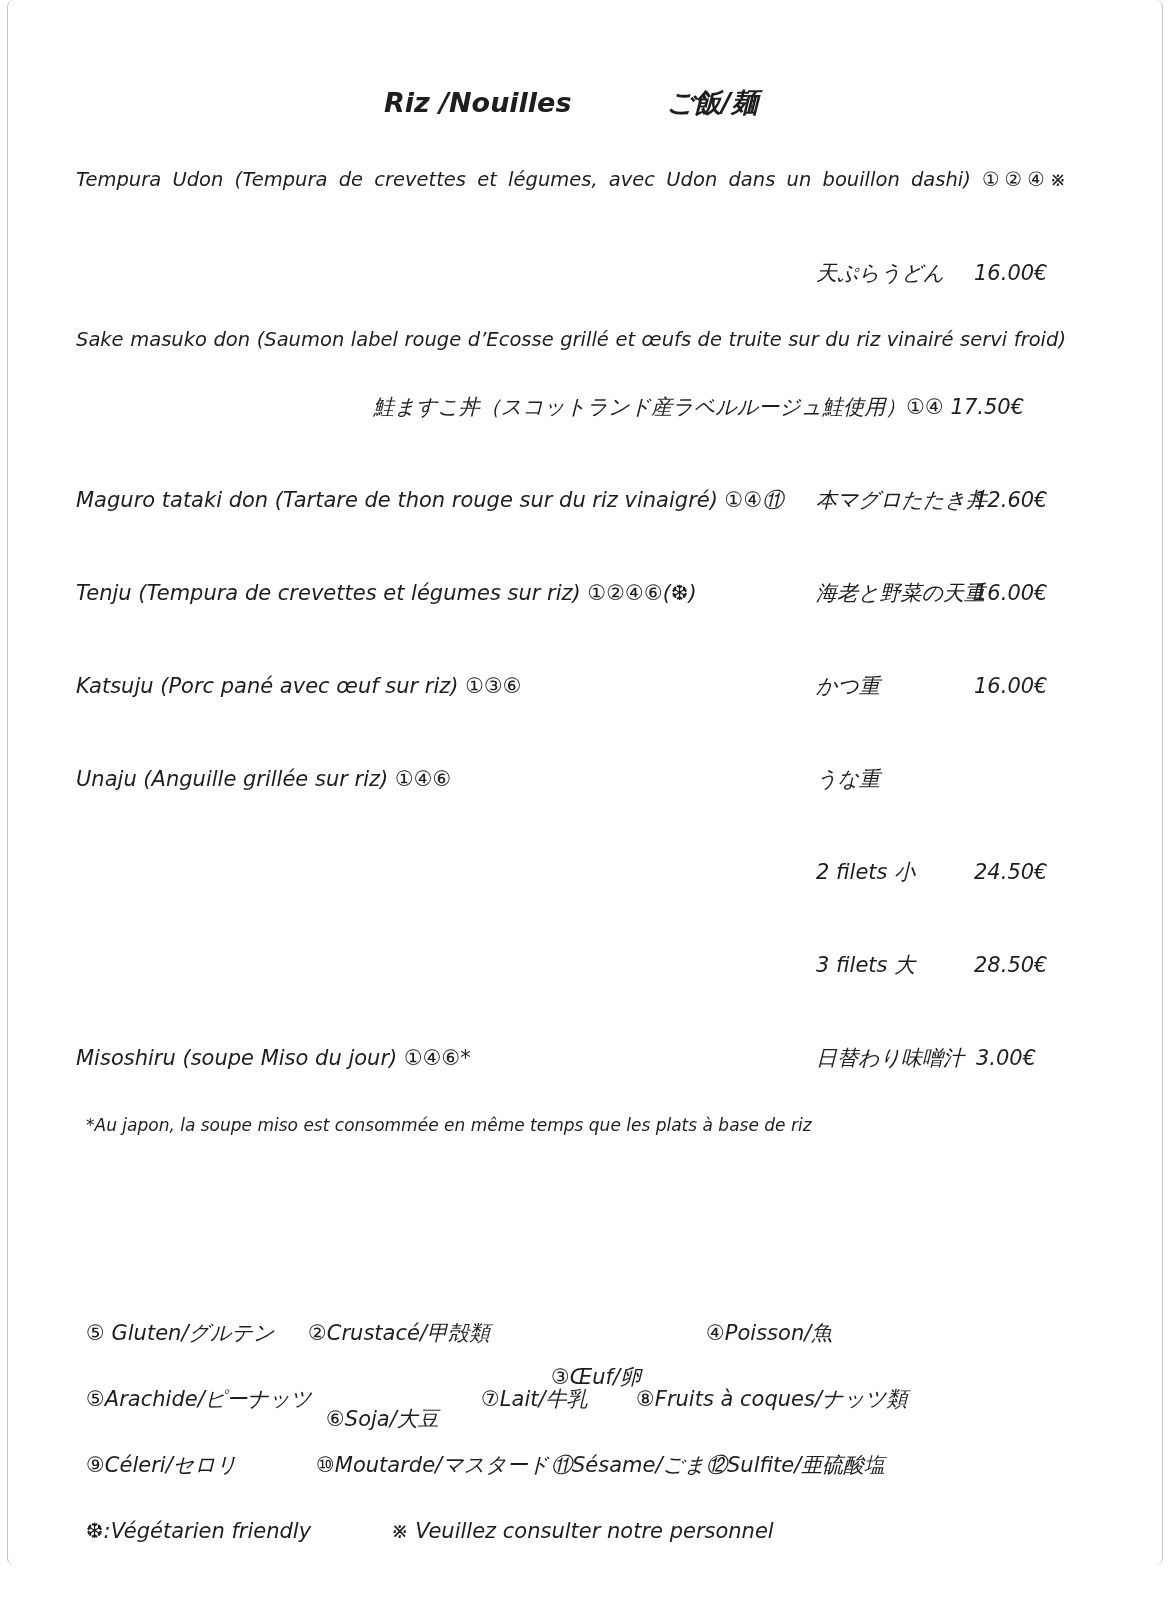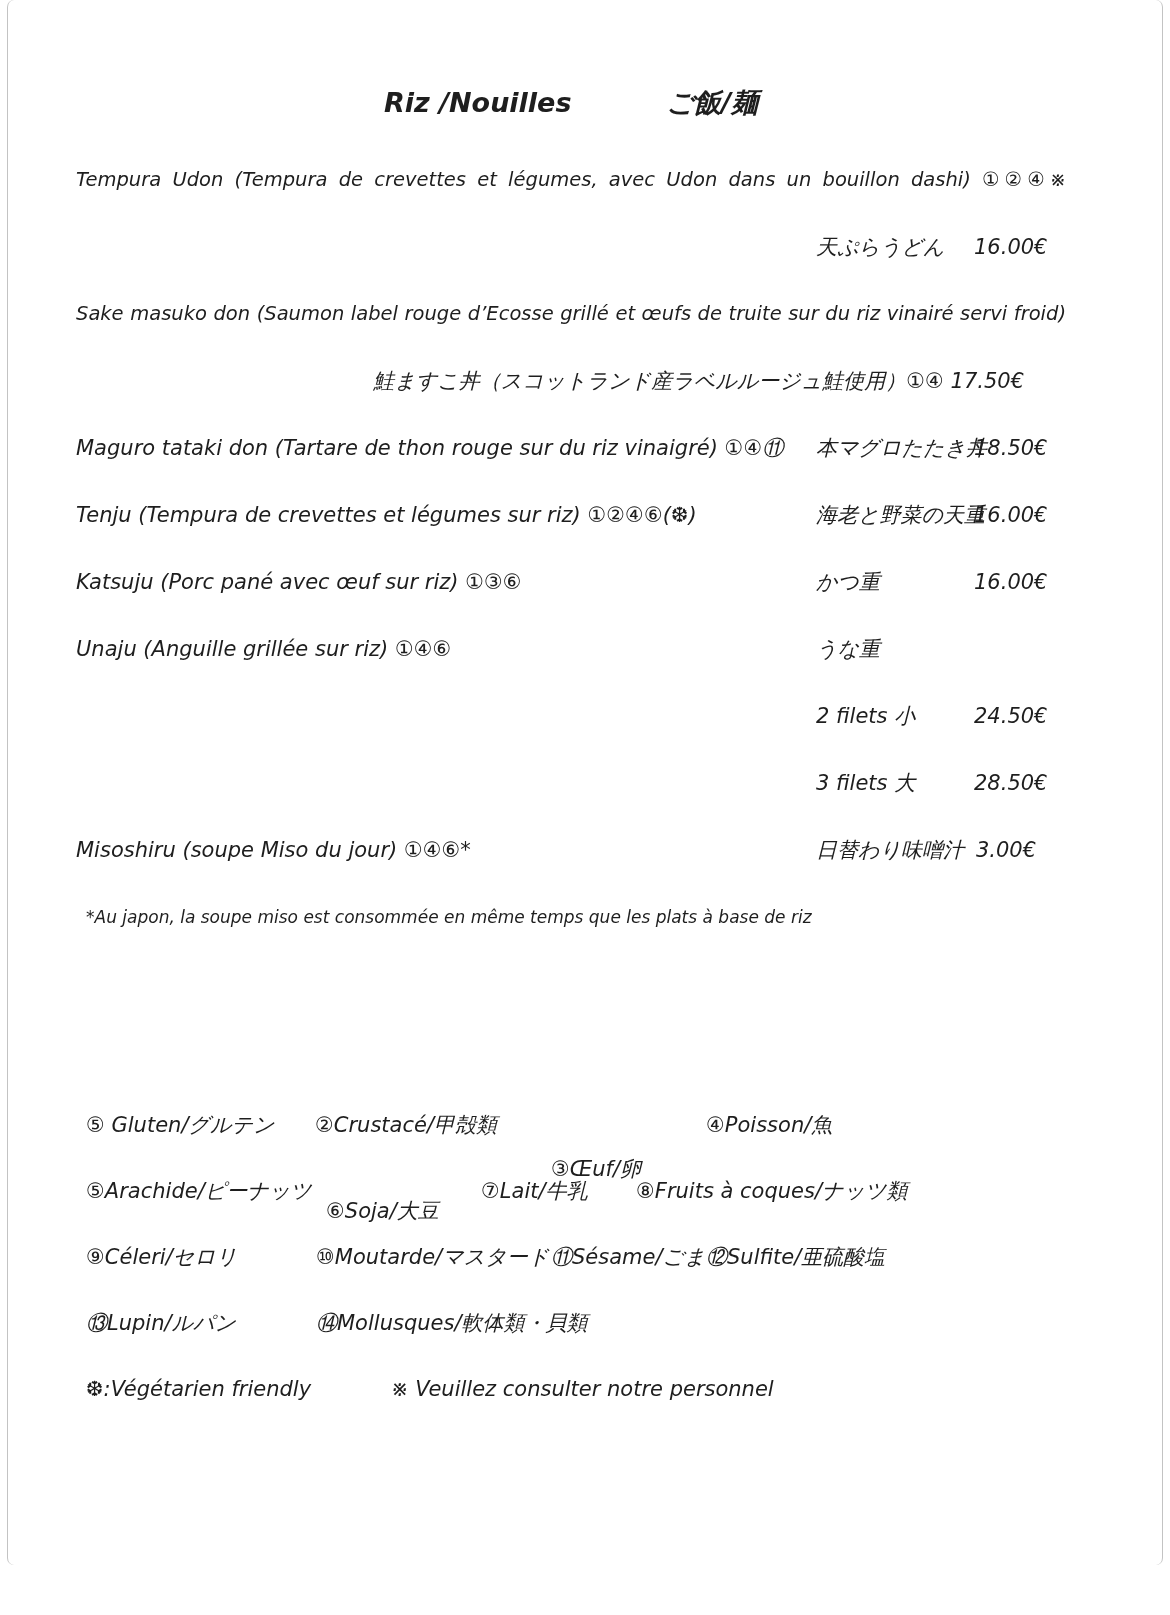--- a/index.html
+++ b/index.html
@@ -30,41 +30,41 @@
     font-weight: bold; font-size: 27px; line-height: 36px;
     margin-bottom: 44px;
   }
   .menu-row {
     display: grid;
     grid-template-columns: 1fr 158px 92px;
     margin-bottom: 37px;
     align-items: baseline;
   }
   .menu-row .fr   { grid-column: 1; padding-right: 8px; }
-  .menu-row .jp   { grid-column: 2; white-space: nowrap; }
+  .menu-row .jp   { grid-column: 2; white-space: nowrap; margin-top: 26px; }
   .menu-row .price{ grid-column: 3; text-align: right; padding-right: 30px; white-space: nowrap; }
   .menu-row.fullline .fr {
     grid-column: 1 / 4;
     text-align: justify;
     text-align-last: justify;
     font-size: 19.5px;
     padding-right: 0;
   }
   .menu-row.rightline .jpline {
     grid-column: 1 / 4;
     text-align: right;
     padding-right: 42px;
     white-space: nowrap;
   }
   .note-line { margin-top: 0; padding-left: 10px; font-size: 17px; }
   .legend { margin-top: 178px; font-size: 21px; }
   .legend-row { position: relative; height: 66px; }
   .legend-row span { position: absolute; top: 0; white-space: nowrap; }
   
-  .r1 .c0 { left: 10px; }  .r1 .c1 { left: 239px; text-align: right; } .r1 .c2 { left: 475px; margin-top: 44px; } .r1 .c3 { left: 630px; }
+  .r1 .c0 { left: 10px; }  .r1 .c1 { left: 232px; text-align: right; } .r1 .c2 { left: 475px; margin-top: 44px; } .r1 .c3 { left: 630px; }
   .r2 .c0 { left: 10px; }  .r2 .c1 { left: 250px; margin-top: 20px; } .r2 .c2 { left: 405px; } .r2 .c3 { left: 560px; }
   .r3 .c0 { left: 10px; }  .r3 .c1 { left: 240px; } .r3 .c2 { left: 475px; } .r3 .c3 { left: 630px; }
   .r4 .c0 { left: 10px; }  .r4 .c1 { left: 240px; }
   .r5 .c0 { left: 10px; }  .r5 .c1 { left: 315px; }
 </style>
 </head>
 <body>
 
 <div class="page">
   <div class="content">
@@ -86,21 +86,21 @@
     <div class="menu-row fullline">
       <span class="fr">Sake masuko don (Saumon label rouge d’Ecosse grillé et œufs de truite sur du riz vinairé servi froid)</span>
     </div>
     <div class="menu-row rightline">
       <span class="jpline">鮭ますこ丼（スコットランド産ラベルルージュ鮭使用）①④ 17.50€</span>
     </div>
 
     <div class="menu-row">
       <span class="fr">Maguro tataki don (Tartare de thon rouge sur du riz vinaigré) ①④⑪</span>
       <span class="jp">本マグロたたき丼</span>
-      <span class="price">18.50€</span>
+      <span class="price">12.60€</span>
     </div>
 
     <div class="menu-row">
       <span class="fr">Tenju (Tempura de crevettes et légumes sur riz) ①②④⑥(❆)</span>
       <span class="jp">海老と野菜の天重</span>
       <span class="price">16.00€</span>
     </div>
 
     <div class="menu-row">
       <span class="fr">Katsuju (Porc pané avec œuf sur riz) ①③⑥</span>
@@ -145,24 +145,20 @@
         <span class="c1">⑥Soja/大豆</span>
         <span class="c2">⑦Lait/牛乳</span>
         <span class="c3">⑧Fruits à coques/ナッツ類</span>
       </div>
       <div class="legend-row r3">
         <span class="c0">⑨Céleri/セロリ</span>
         <span class="c1">⑩Moutarde/マスタード</span>
         <span class="c2">⑪Sésame/ごま</span>
         <span class="c3">⑫Sulfite/亜硫酸塩</span>
       </div>
-      <div class="legend-row r4">
-        <span class="c0">⑬Lupin/ルパン</span>
-        <span class="c1">⑭Mollusques/軟体類・貝類</span>
-      </div>
       <div class="legend-row r5">
         <span class="c0">❆:Végétarien friendly</span>
         <span class="c1">※ Veuillez consulter notre personnel</span>
       </div>
     </div>
 
   </div>
 </div>
 
 </body></html>

